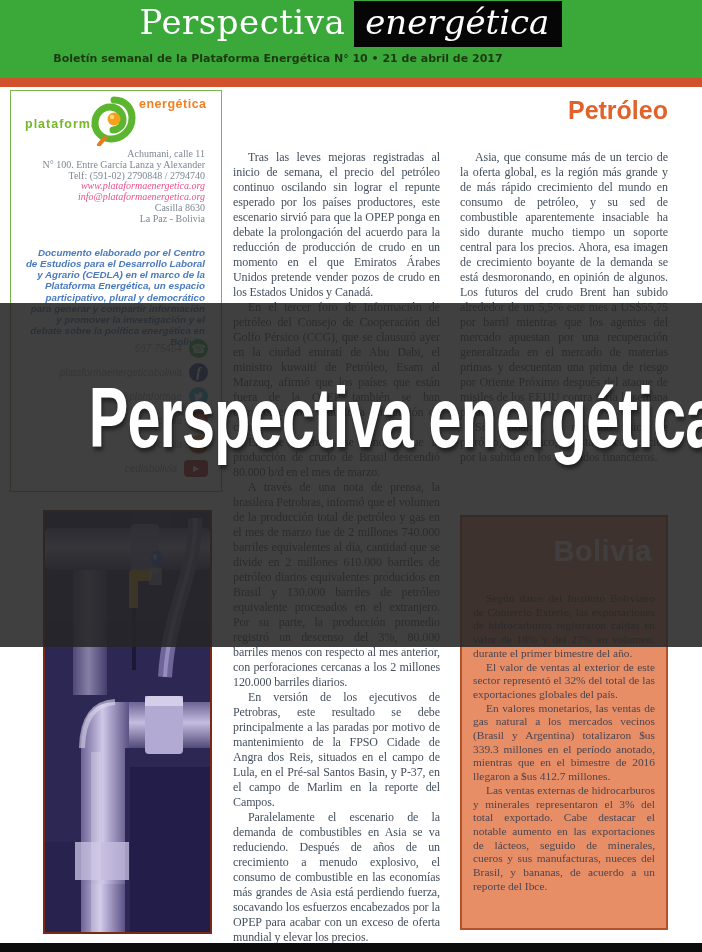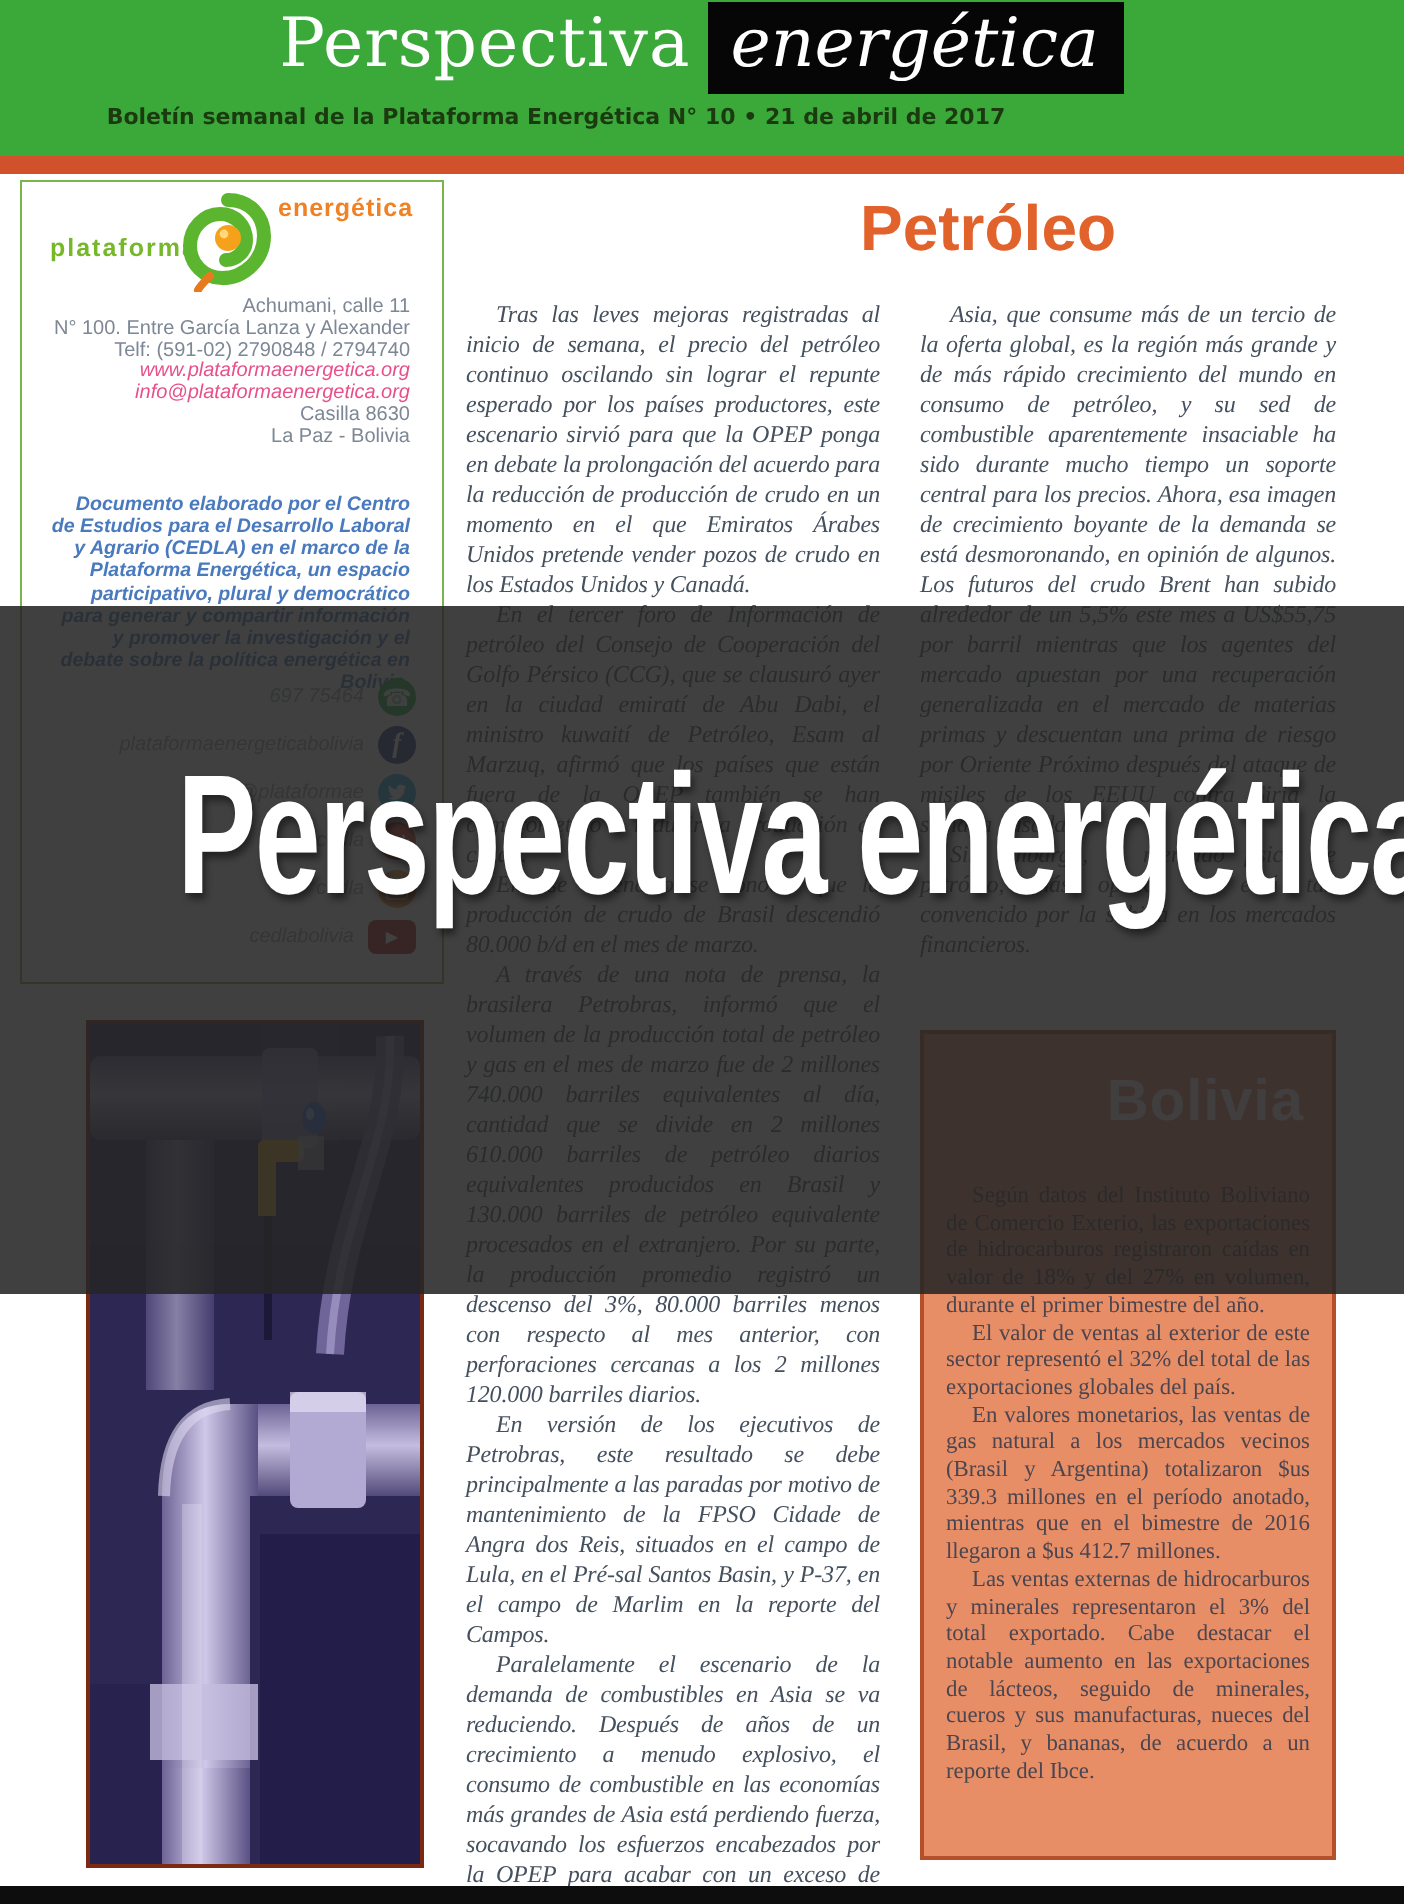--- a/index.html
+++ b/index.html
@@ -18,21 +18,21 @@
   .footer-bar{position:absolute;top:943px;left:0;width:702px;height:9px;background:#0d0d0d;}
   
   .sidebar{position:absolute;left:10px;top:90px;width:212px;height:402px;background:#fff;
            border:1px solid #7ab54c;box-sizing:border-box;}
   .logo-word-left{position:absolute;left:14px;top:26px;font-family:"Liberation Sans",sans-serif;
            font-weight:bold;font-size:12.5px;letter-spacing:1px;color:#76b82a;}
   .logo-word-right{position:absolute;left:128px;top:6px;font-family:"Liberation Sans",sans-serif;
            font-weight:bold;font-size:12.5px;letter-spacing:.5px;color:#f08224;}
   .logo-swirl{position:absolute;left:80px;top:3px;}
   .addr{position:absolute;top:58px;right:16px;width:186px;text-align:right;
-        font-family:Liberation Sans, sans-serif;font-size:10px;line-height:10.8px;color:#7d8795;}
+        font-family:Liberation Serif, serif;font-size:10px;line-height:10.8px;color:#7d8795;}
   .addr .link{color:#e8508a;font-style:italic;}
   .about{position:absolute;top:146px;right:16px;width:180px;text-align:right;
          font-family:"Liberation Sans",sans-serif;font-style:italic;font-weight:bold;
          font-size:9.8px;line-height:11.2px;color:#4a7abe;}
   .social{position:absolute;top:248px;right:13px;width:192px;display:flex;flex-direction:column;
           gap:5px;align-items:flex-end;}
   .social-row{display:flex;align-items:center;gap:7px;height:19px;}
   .social-label{font-family:"Liberation Sans",sans-serif;font-style:italic;font-size:10px;color:#9aa2ab;}
   .badge{width:19px;height:19px;border-radius:50%;display:flex;align-items:center;justify-content:center;
          color:#fff;font-family:"DejaVu Sans",sans-serif;font-size:11px;flex:0 0 auto;}
@@ -42,23 +42,23 @@
   .badge.gp{background:#d23b2f;font-weight:bold;font-size:9px;}
   .badge.ig{background:#e8822c;}
   .badge.yt{width:24px;height:17px;border-radius:4px;background:#b31f24;font-size:8px;}
   .ig-cam{width:9px;height:9px;border:1.5px solid #fff;border-radius:2px;position:relative;}
   .ig-cam:after{content:"";position:absolute;left:2.2px;top:2.2px;width:3px;height:3px;
          border:1px solid #fff;border-radius:50%;}
   
   .col1{position:absolute;left:233px;top:150px;width:207px;}
   .col2{position:absolute;left:460px;top:150px;width:208px;}
   .body-text p{margin:0;text-align:justify;text-indent:15px;
-        font-size:12px;line-height:15px;color:#45505e;letter-spacing:-0.1px;font-style:italic;}
-  .heading-petroleo{position:absolute;left:430px;top:96px;width:238px;text-align:left;
-        font-family:"Liberation Sans",sans-serif;font-weight:bold;font-size:32px;color:#e2622b;}
+        font-size:12px;line-height:15px;color:#45505e;letter-spacing:-0.1px;}
+  .heading-petroleo{position:absolute;left:430px;top:96px;width:238px;text-align:right;
+        font-family:"Liberation Sans",sans-serif;font-weight:bold;font-size:25px;color:#e2622b;}
   
   .bolivia{position:absolute;left:460px;top:515px;width:208px;height:415px;background:#e78e66;
            border:2px solid #b4512b;box-sizing:border-box;}
   .bolivia h2{margin:18px 14px 0 0;text-align:right;font-family:"Liberation Sans",sans-serif;
            font-size:29px;color:rgba(255,255,255,.85);letter-spacing:.5px;}
   .bolivia .bt{margin:24px 11px 0 11px;}
   .bolivia .bt p{margin:0;text-align:justify;text-indent:13px;font-size:11.4px;line-height:13.7px;color:#4b4550;}
   
   .pipes{position:absolute;left:43px;top:510px;width:165px;height:420px;border:2px solid #7a2a12;
          box-sizing:content-box;background:#2c2753;}

